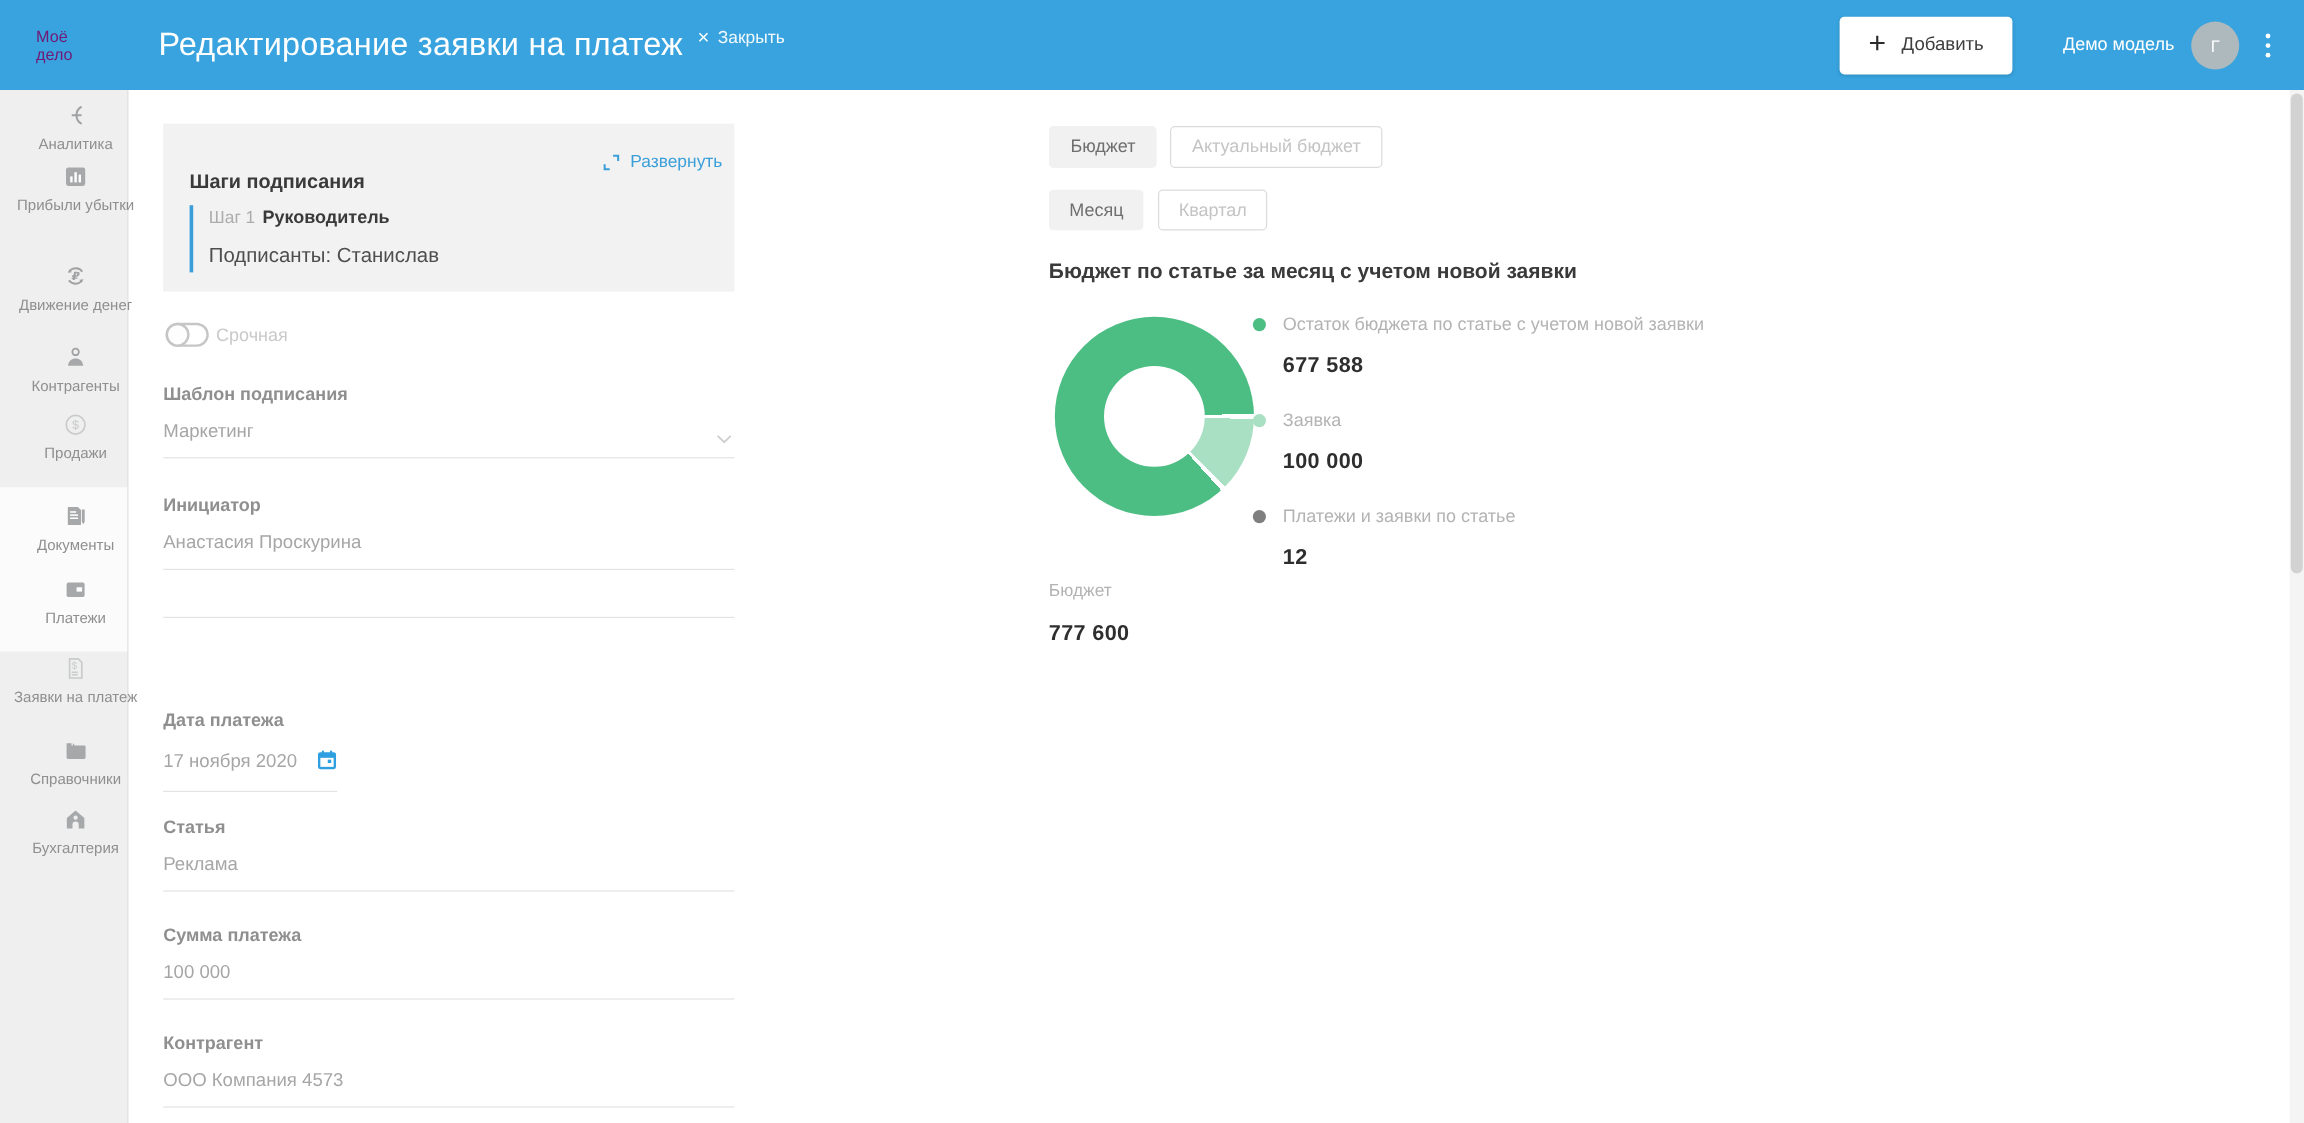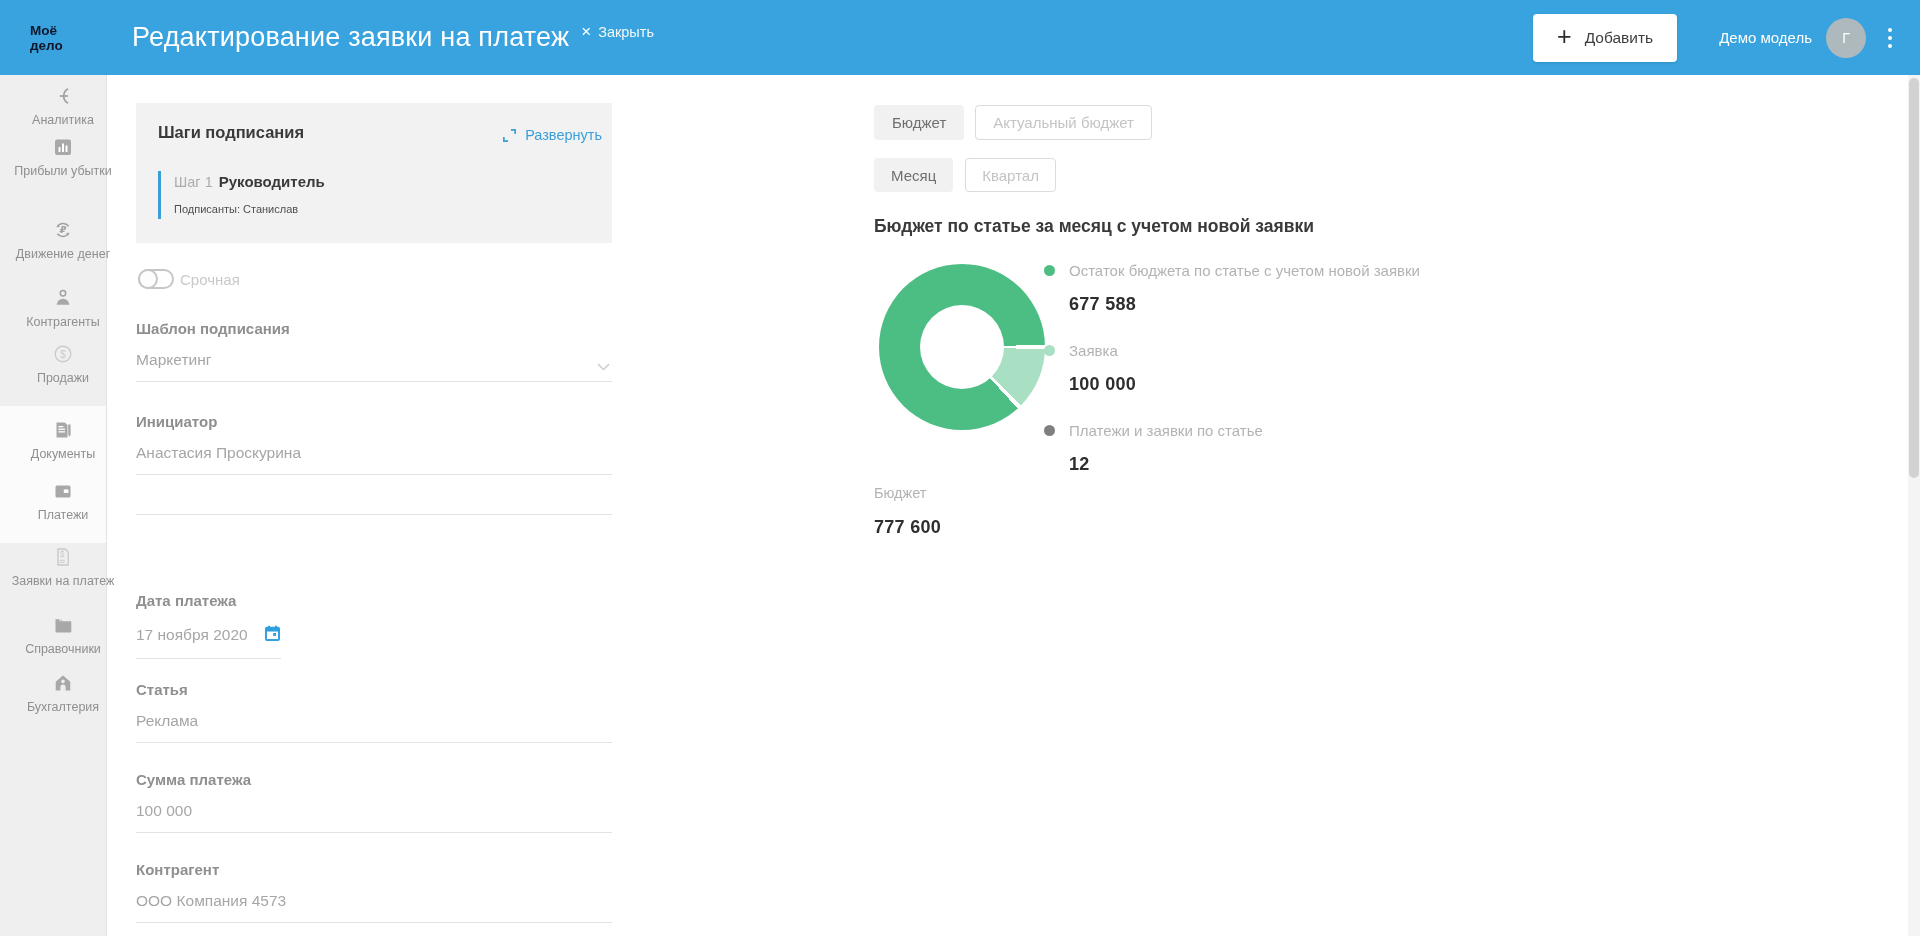--- a/index.html
+++ b/index.html
@@ -3,21 +3,21 @@
 <meta charset="utf-8">
 <style>
   * { box-sizing: border-box; margin: 0; padding: 0; }
   html,body { width:1920px; height:936px; overflow:hidden;
     font-family:"Liberation Sans","DejaVu Sans",sans-serif; background:#fff; }
   .app { position:relative; width:1920px; height:936px; background:#fff; }
 
   
   .header { position:absolute; top:0; left:0; right:0; height:75px; background:#38A3DE;
     display:flex; align-items:center; padding:0 24px 0 30px; z-index:10; }
-  .logo { width:76px; font-size:13.5px; font-weight:700; color:#0f172a; line-height:15px; flex:none; }
+  .logo { width:76px; font-size:13.5px; font-weight:400; color:#701a75; line-height:15px; flex:none; }
   .page-title { font-size:27px; color:#fff; font-weight:500; margin-left:26px; white-space:nowrap; letter-spacing:.2px; }
   .close-wrap { display:flex; align-items:center; margin-left:12px; cursor:pointer; transform:translateY(-6px); }
   .close-x { color:#fff; font-size:17px; line-height:1; }
   .close-label { color:rgba(255,255,255,.93); font-size:14.5px; margin-left:7px; }
   .hspacer { flex:1; }
   .add-btn { height:48px; background:#fff; border:none; border-radius:4px; display:flex; align-items:center;
     padding:0 24px; gap:13px; font-size:15.5px; color:#3E3E3E; font-weight:500; cursor:pointer;
     box-shadow:0 1px 3px rgba(0,0,0,.12); font-family:inherit; }
   .add-plus { font-size:25px; font-weight:300; color:#2B2B2B; line-height:0.9; transform:translateY(-1px); }
   .account-label { color:#fff; font-size:15px; margin-left:42px; white-space:nowrap; }
@@ -32,28 +32,28 @@
   .sidebar-highlight { position:absolute; left:0; top:331px; width:106px; height:137px; background:#FBFBFB; }
   .sidebar-item { position:absolute; left:0; width:126px; text-align:center; cursor:pointer; }
   .sidebar-item svg { width:24px; height:24px; margin:0 auto 4px; display:block; }
   .sidebar-label { font-size:12.5px; color:#8F8F8F; line-height:16.5px; padding:0 7px; }
 
   
   .main { position:absolute; left:108px; top:75px; right:0; bottom:0; background:#fff; }
 
   
   .card { position:absolute; left:28px; top:28px; width:476px; height:140px; background:#F2F2F2; }
-  .card-title { position:absolute; left:22px; top:20px; font-size:16.5px; font-weight:700; color:#3A3A3A; }
+  .card-title { position:absolute; left:22px; top:40px; font-size:16.5px; font-weight:700; color:#3A3A3A; }
   .expand-link { position:absolute; right:10px; top:24px; display:flex; align-items:center; gap:8px;
     color:#3A9FD9; font-size:14.5px; cursor:pointer; }
   .step-row { position:absolute; left:22px; top:68px; display:flex; }
   .step-bar { width:3px; background:#3A9FD9; flex:none; margin-right:13px; }
   .step-line1 { font-size:14.5px; color:#ACACAC; padding-top:2px; }
   .step-line1 b { font-size:15px; color:#3A3A3A; font-weight:700; margin-left:6px; }
-  .step-line2 { font-size:11px; color:#4E4E4E; margin-top:13px; padding-bottom:4px; }
+  .step-line2 { font-size:17px; color:#4E4E4E; margin-top:13px; padding-bottom:4px; }
 
   
   .toggle-row { position:absolute; left:30px; top:194px; display:flex; align-items:center; gap:6px; cursor:pointer; }
   .toggle-pill { position:relative; width:36px; height:20px; border:2px solid #C6C6C6; border-radius:11px; background:#fff; }
   .toggle-knob { position:absolute; left:-2px; top:-2px; width:20px; height:20px; border:2px solid #C6C6C6;
     border-radius:50%; background:#FDFDFD; }
   .toggle-label { font-size:15px; color:#C9C9C9; }
 
   
   .field { position:absolute; left:28px; width:476px; }

